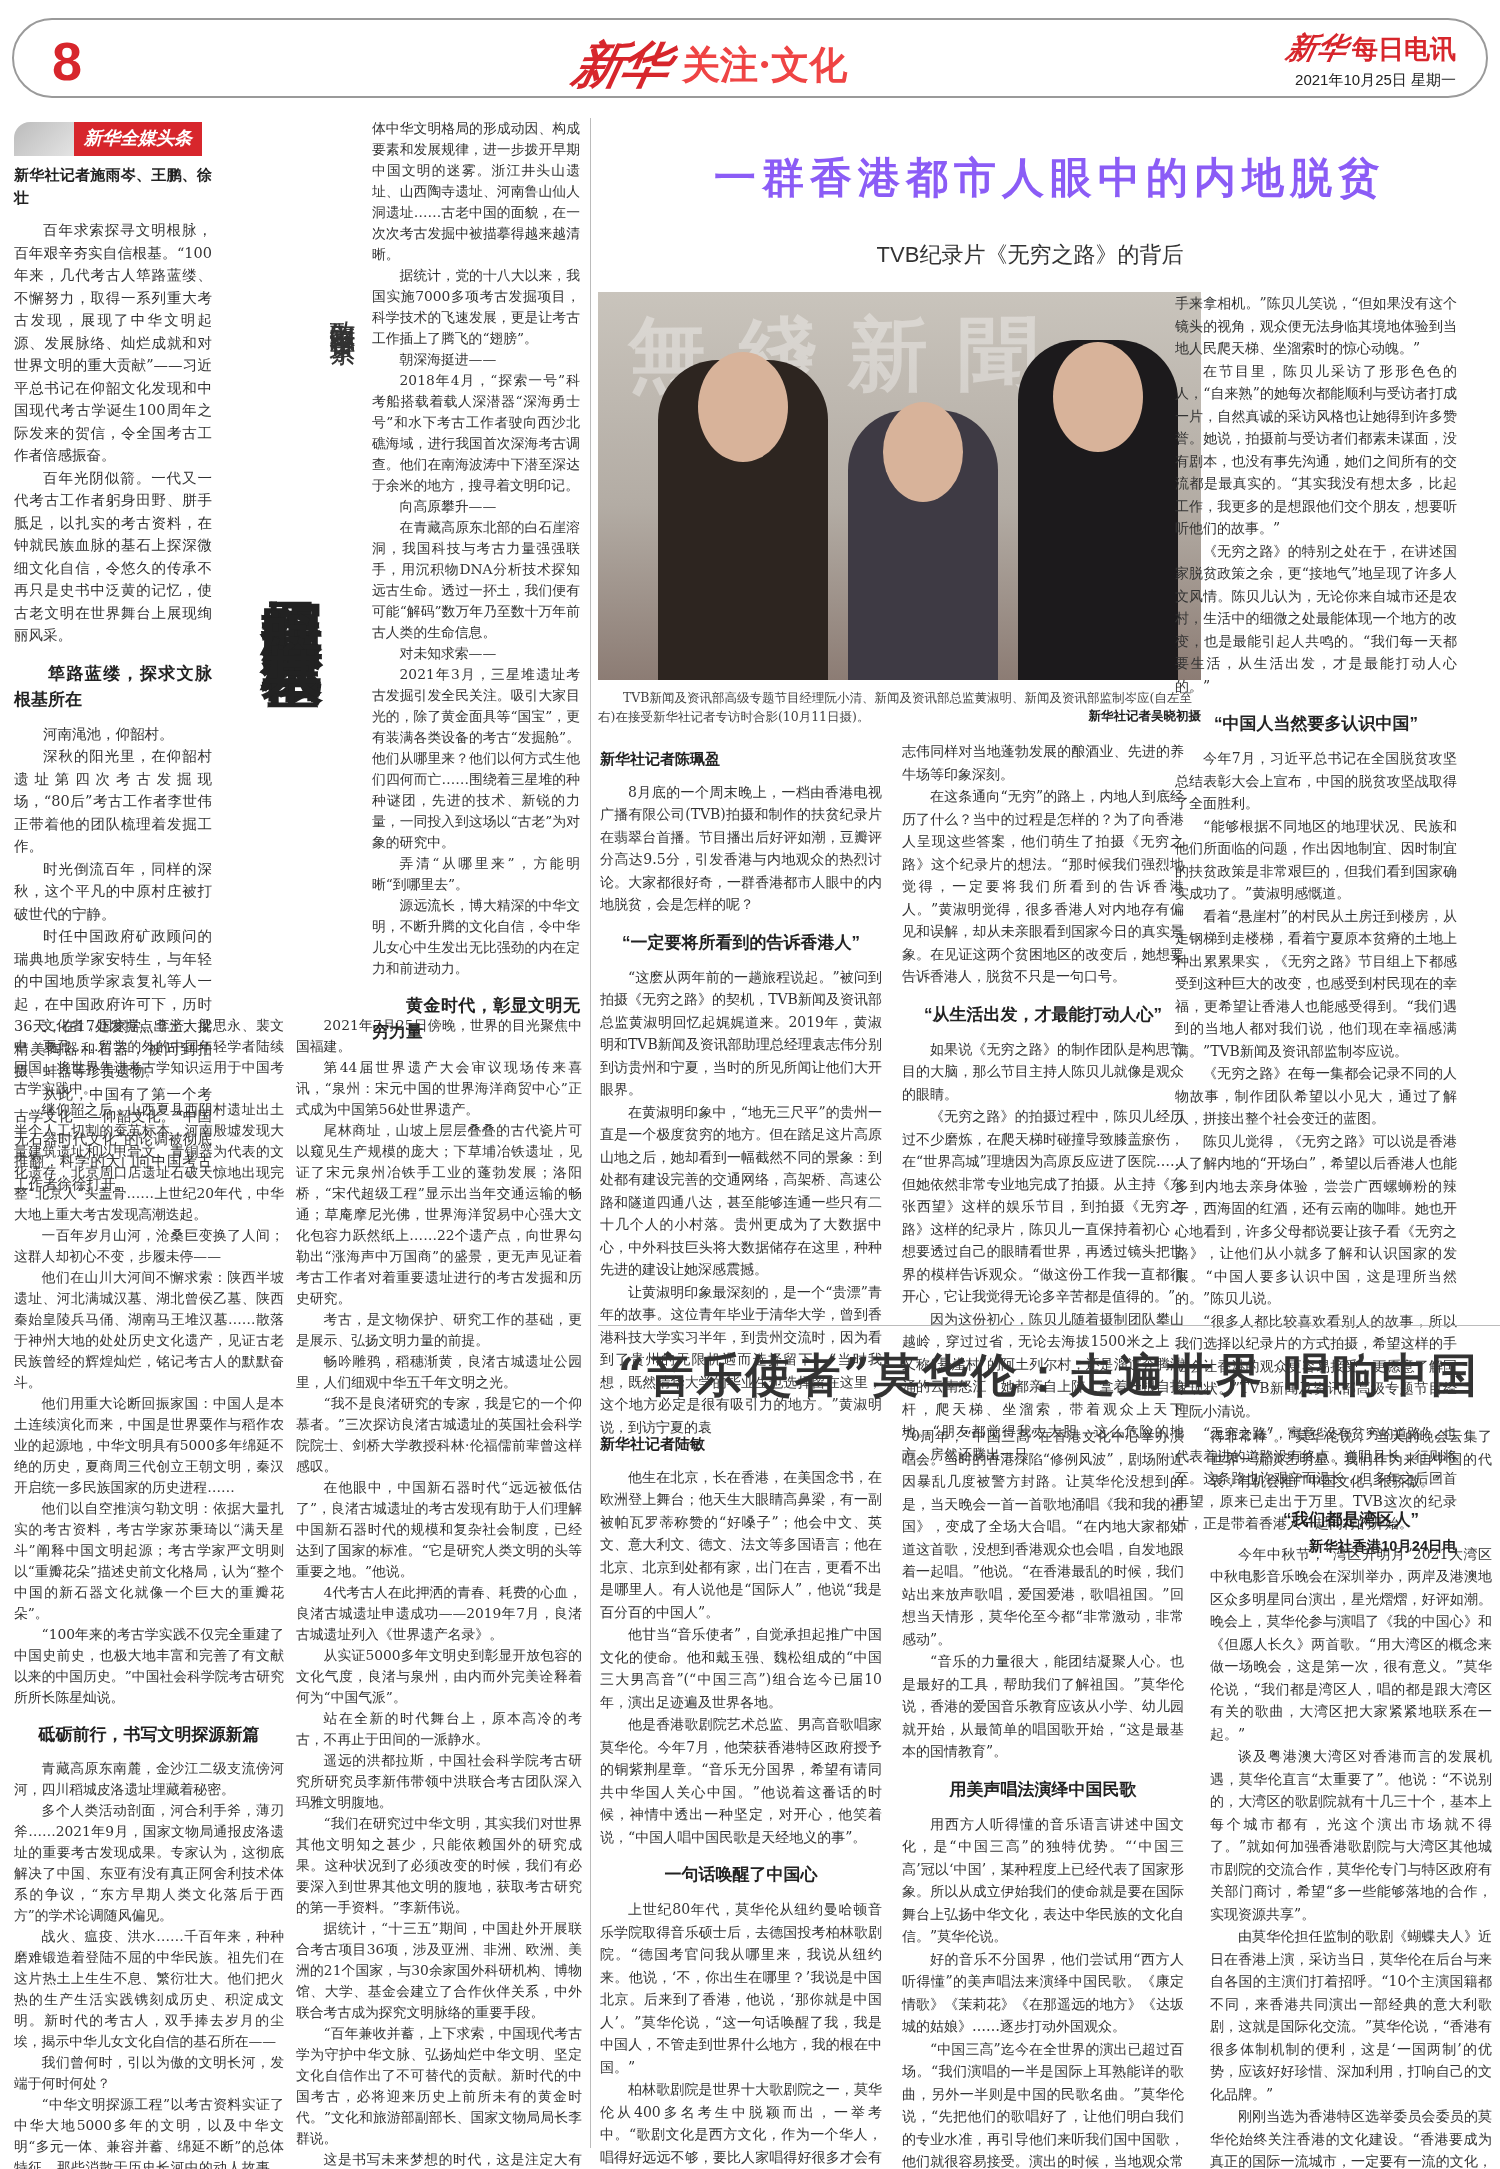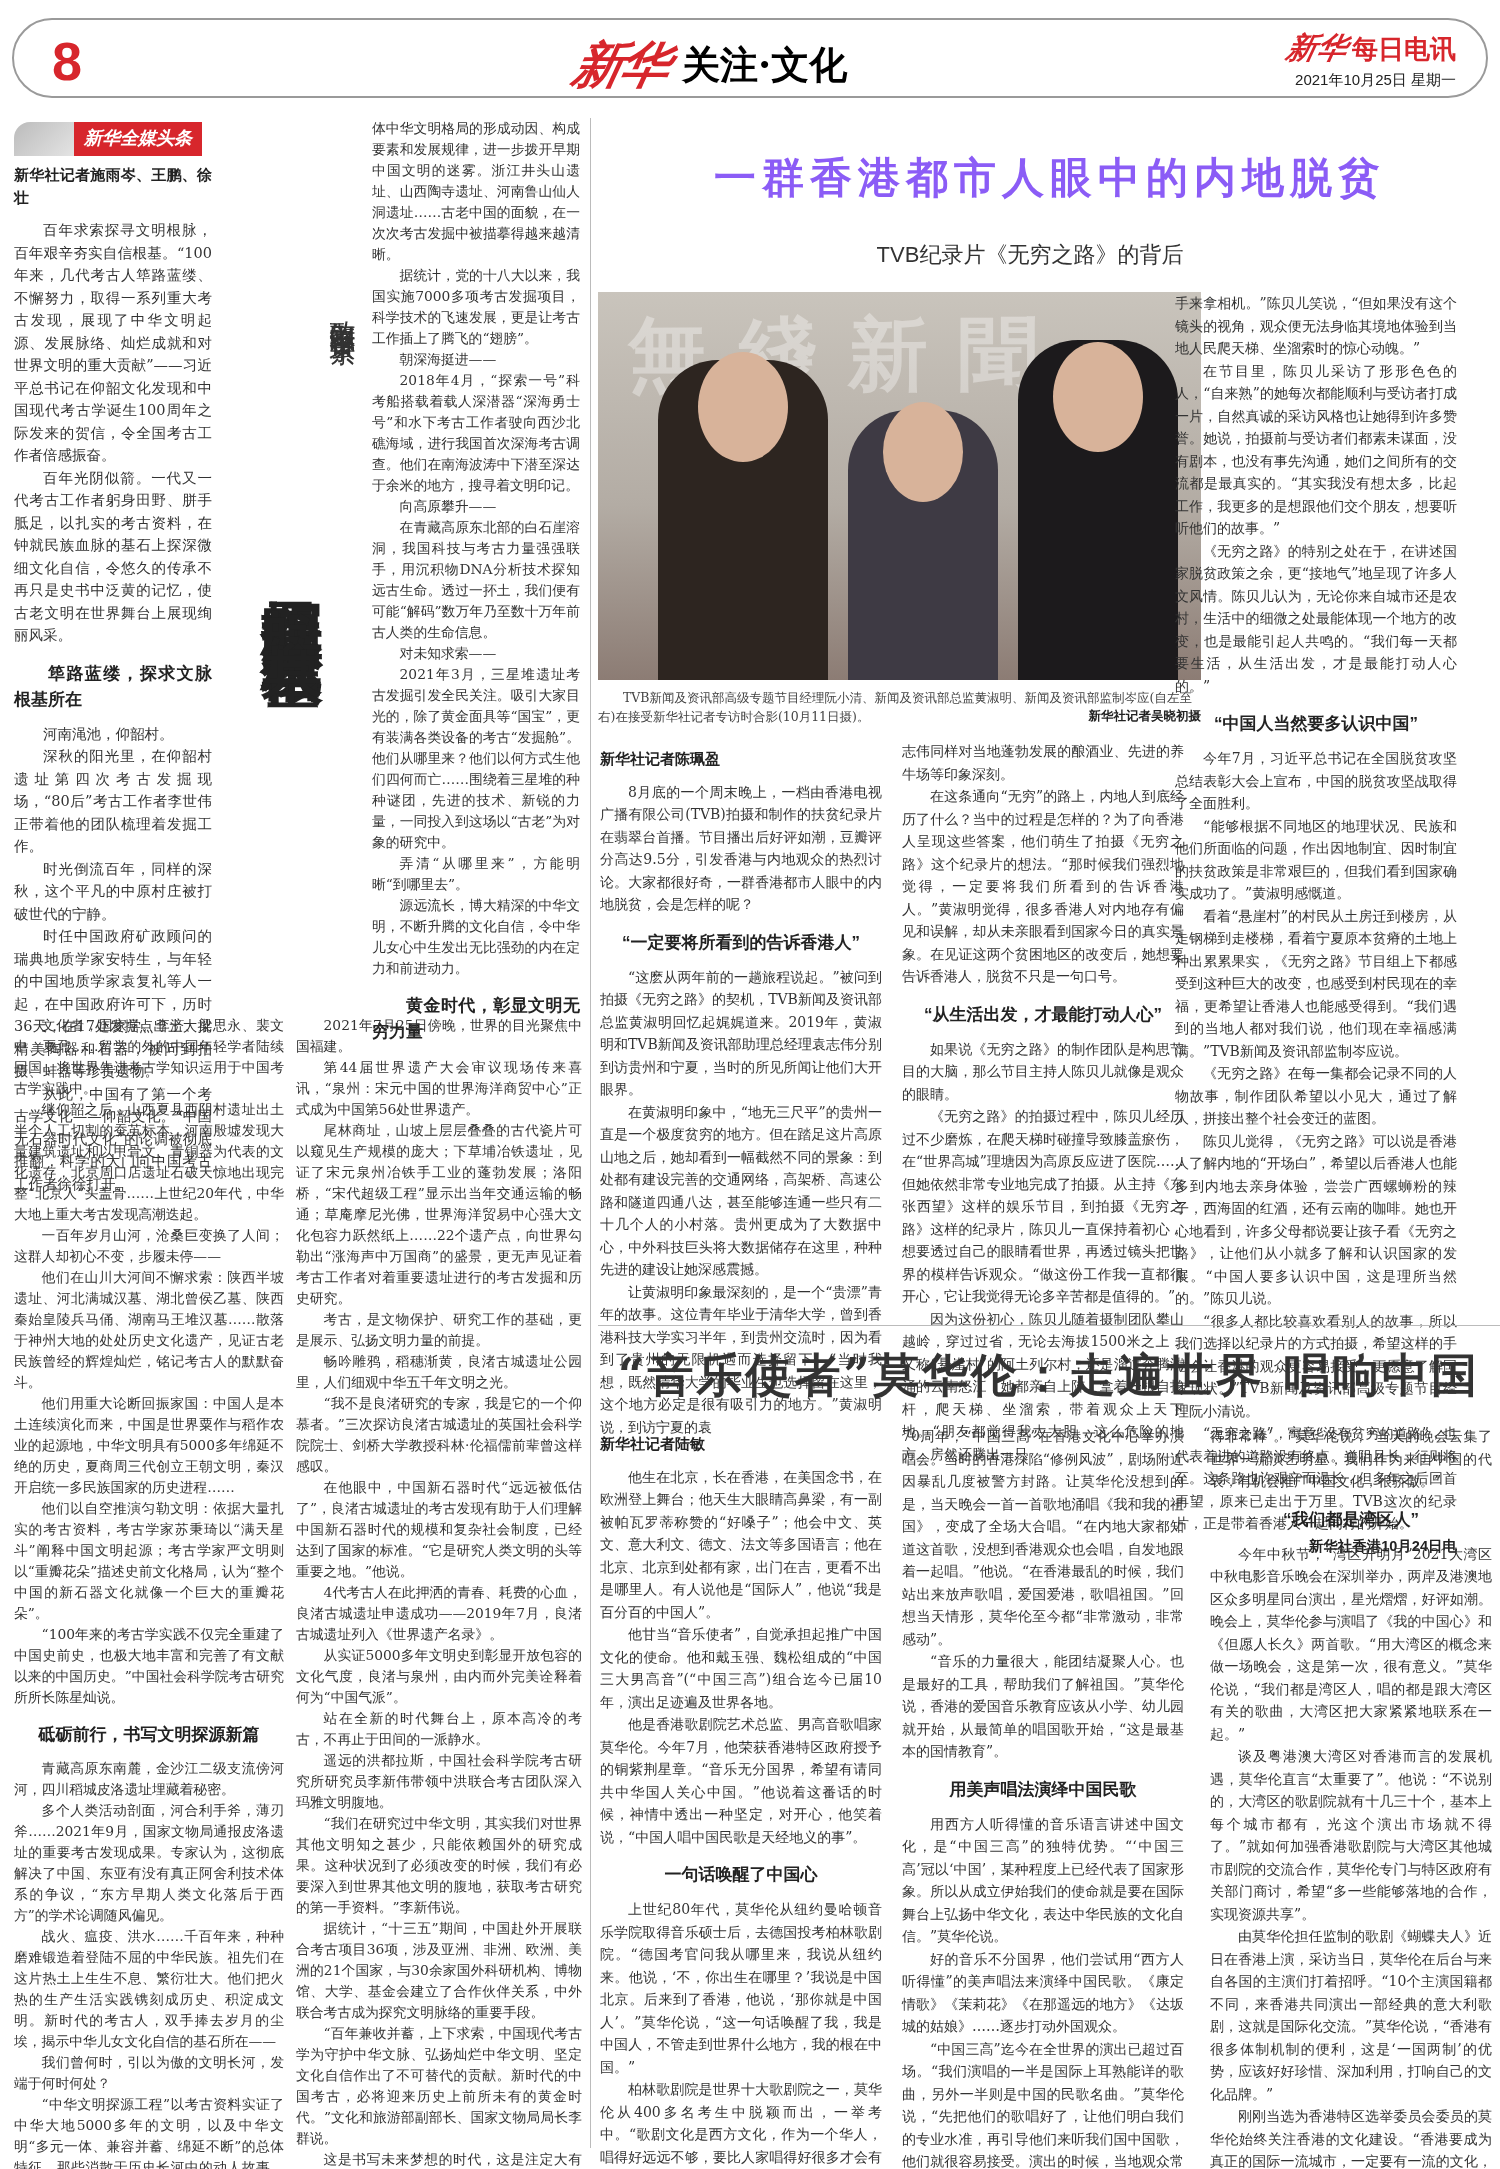--- a/index.html
+++ b/index.html
@@ -1,21 +1,21 @@
 <!DOCTYPE html>
 <html><head>
 <meta charset="utf-8">
 <style>
   * { box-sizing: border-box; margin: 0; padding: 0; }
   body { width: 1500px; height: 2169px; background: #fff; font-family: "DejaVu Serif", serif; color: #2a2a2a; overflow: hidden; position: relative; }
   .masthead { position: absolute; left: 12px; top: 18px; width: 1476px; height: 80px; border: 2px solid #9a9a9a; border-radius: 40px; }
   .page-num { position: absolute; left: 38px; top: 10px; font-family: "Liberation Sans", sans-serif; font-size: 54px; color: #d7262c; font-weight: bold; }
   .brand-center { position: absolute; left: 560px; top: 12px; display: flex; align-items: center; }
   .brand-script { font-family: "DejaVu Serif", serif; font-style: italic; font-weight: bold; color: #d7262c; font-size: 50px; letter-spacing: -4px; transform: skewX(-12deg); }
-  .brand-section { font-family: "DejaVu Serif", serif; color: #000000; font-size: 38px; margin-left: 16px; font-weight: bold; }
+  .brand-section { font-family: "DejaVu Serif", serif; color: #ef4444; font-size: 38px; margin-left: 16px; font-weight: bold; }
   .brand-right { position: absolute; right: 30px; top: 8px; text-align: right; }
   .brand-right .script { font-family: "DejaVu Serif", serif; font-style: italic; font-weight: bold; color: #d7262c; font-size: 30px; transform: skewX(-12deg); display: inline-block; }
   .brand-right .paper { font-family: "DejaVu Serif", serif; color: #d7262c; font-size: 26px; font-weight: bold; }
   .brand-right .date { font-family: "Liberation Sans", sans-serif; font-size: 15px; color: #222; margin-top: 2px; }
 
   .col { position: absolute; font-size: 14.5px; line-height: 22.5px; text-align: justify; color: #333; }
   .col p { text-indent: 2em; }
   .col .sub { font-family: "Liberation Sans", sans-serif; font-weight: bold; font-size: 17px; color: #222; margin: 14px 0 10px; text-indent: 2em; line-height: 26px; }
   .col .sub.center { text-align: center; text-indent: 0; }
   .byline { font-family: "Liberation Sans", sans-serif; font-weight: bold; font-size: 15px; color: #222; margin: 8px 0 10px; }

